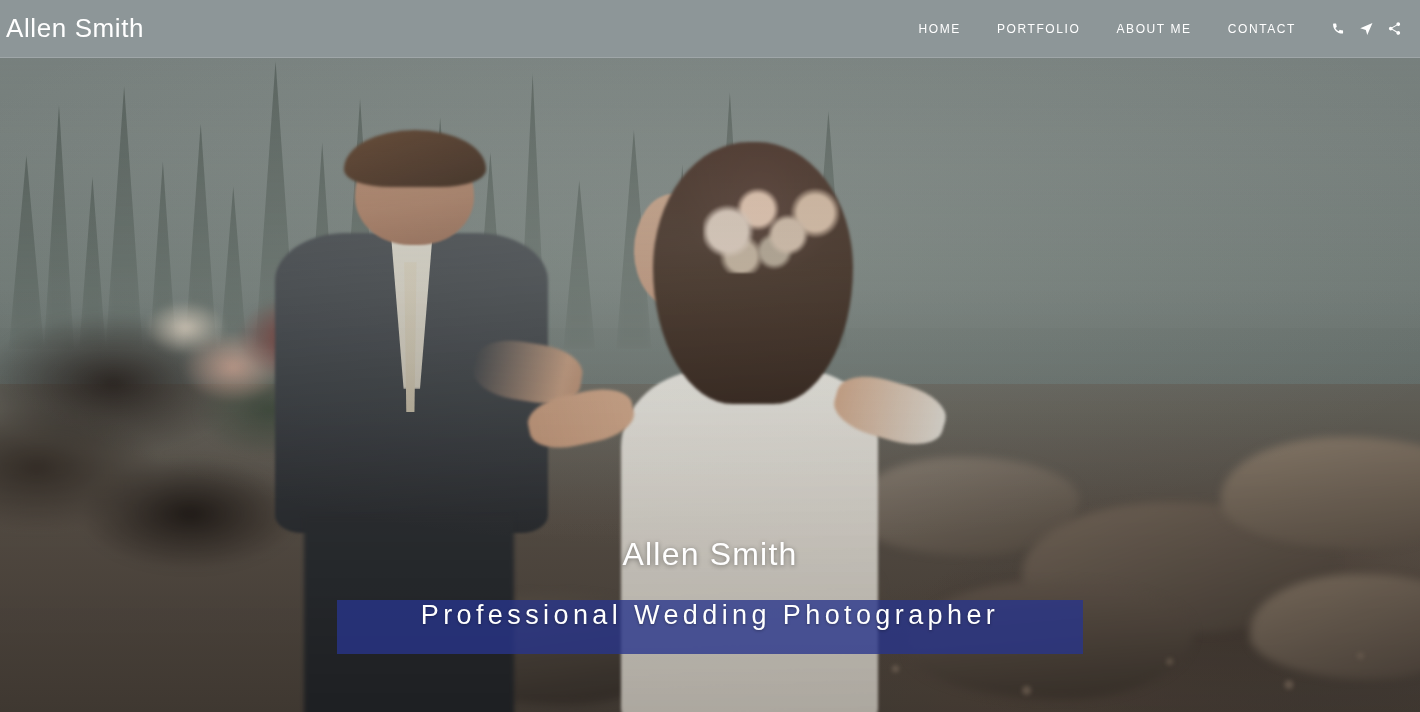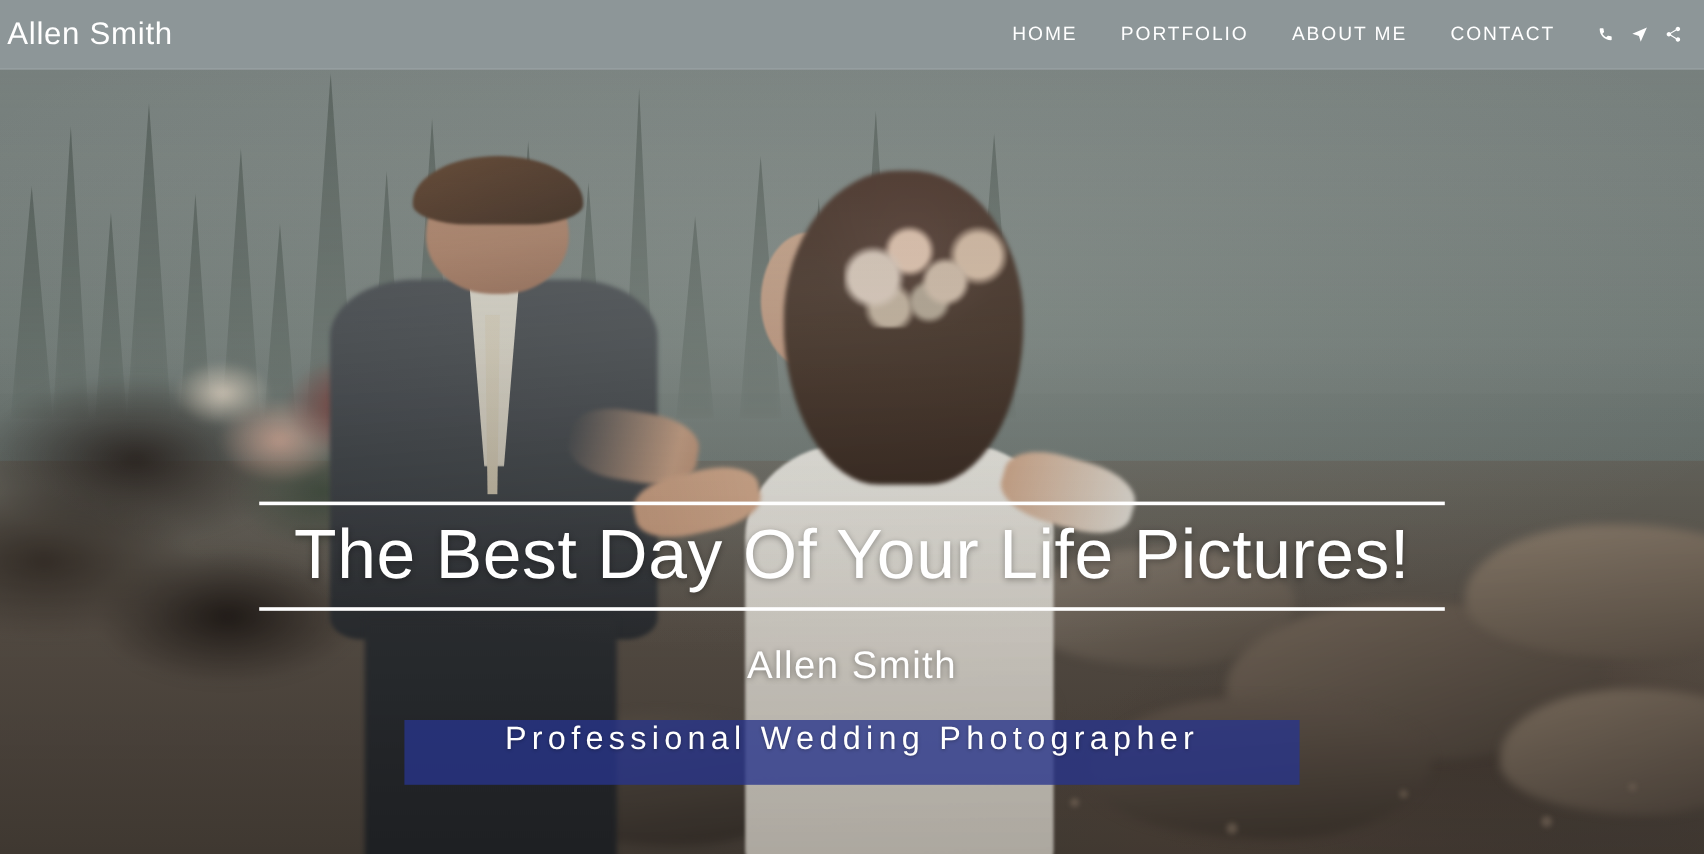--- a/index.html
+++ b/index.html
@@ -186,21 +186,21 @@
     border-bottom:1px solid rgba(255,255,255,.16);
     display:flex; align-items:center;
     z-index:40;
   }
   #logo {
     font-size:26px; font-weight:500; color:#fff;
     letter-spacing:.6px; margin-left:6px; white-space:nowrap;
   }
   #main-nav { margin-left:auto; display:flex; align-items:center; }
   .nav-link {
-    color:#fff; font-size:16px; letter-spacing:1.6px;
+    color:#fff; font-size:12px; letter-spacing:1.6px;
     text-decoration:none; padding:0 18px; white-space:nowrap;
     cursor:pointer;
   }
   .nav-icons { display:flex; align-items:center; padding-left:10px; padding-right:12px; }
   .nav-icon {
     width:28px; height:24px; display:flex; align-items:center;
     justify-content:center; cursor:pointer;
   }
   .nav-icon svg { width:15px; height:15px; fill:#fff; }
 
@@ -324,22 +324,19 @@
       <div class="nav-icon">
         <svg viewBox="0 0 24 24">
             <path d="M18 16.1c-.8 0-1.5.3-2 .8l-7.1-4.1c0-.2.1-.5.1-.8s0-.5-.1-.8L16 7.2c.5.5 1.2.8 2 .8 1.7 0 3-1.3 3-3s-1.3-3-3-3-3 1.3-3 3c0 .3 0 .5.1.8L8 9.9c-.5-.5-1.2-.9-2-.9-1.7 0-3 1.3-3 3s1.3 3 3 3c.8 0 1.5-.3 2-.9l7.1 4.2c0 .2-.1.4-.1.7 0 1.6 1.3 3 3 3s3-1.3 3-3-1.4-2.9-3-2.9z"></path>
           </svg>
       </div>
     </div>
   </nav>
 </div>
 
 <div id="hero-content">
-  <div id="headline-block">
-    <div id="headline">The Best Day Of Your Life Pictures!</div>
-  </div>
 
   <div id="subtitle">Allen Smith</div>
 
   <div id="tagline-banner">
     <div id="tagline">Professional Wedding Photographer</div>
   </div>
 </div>
 
 </body></html>

